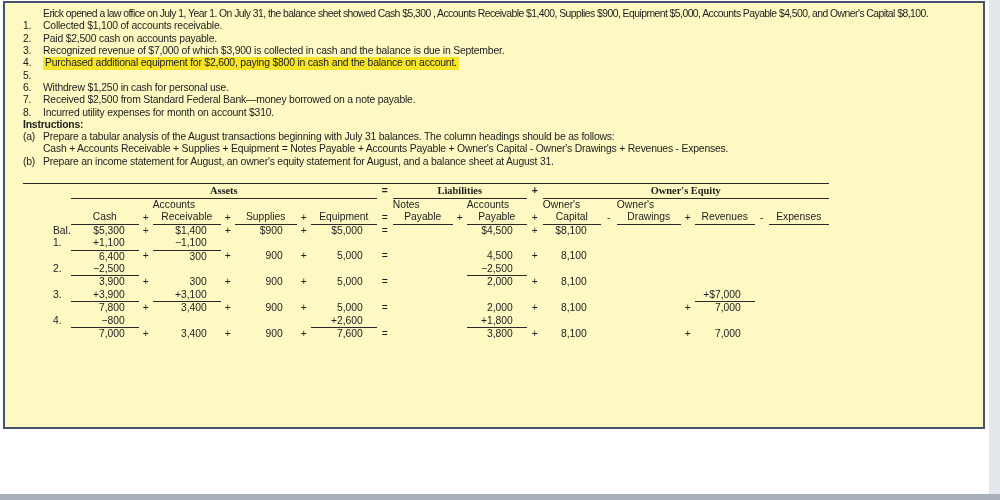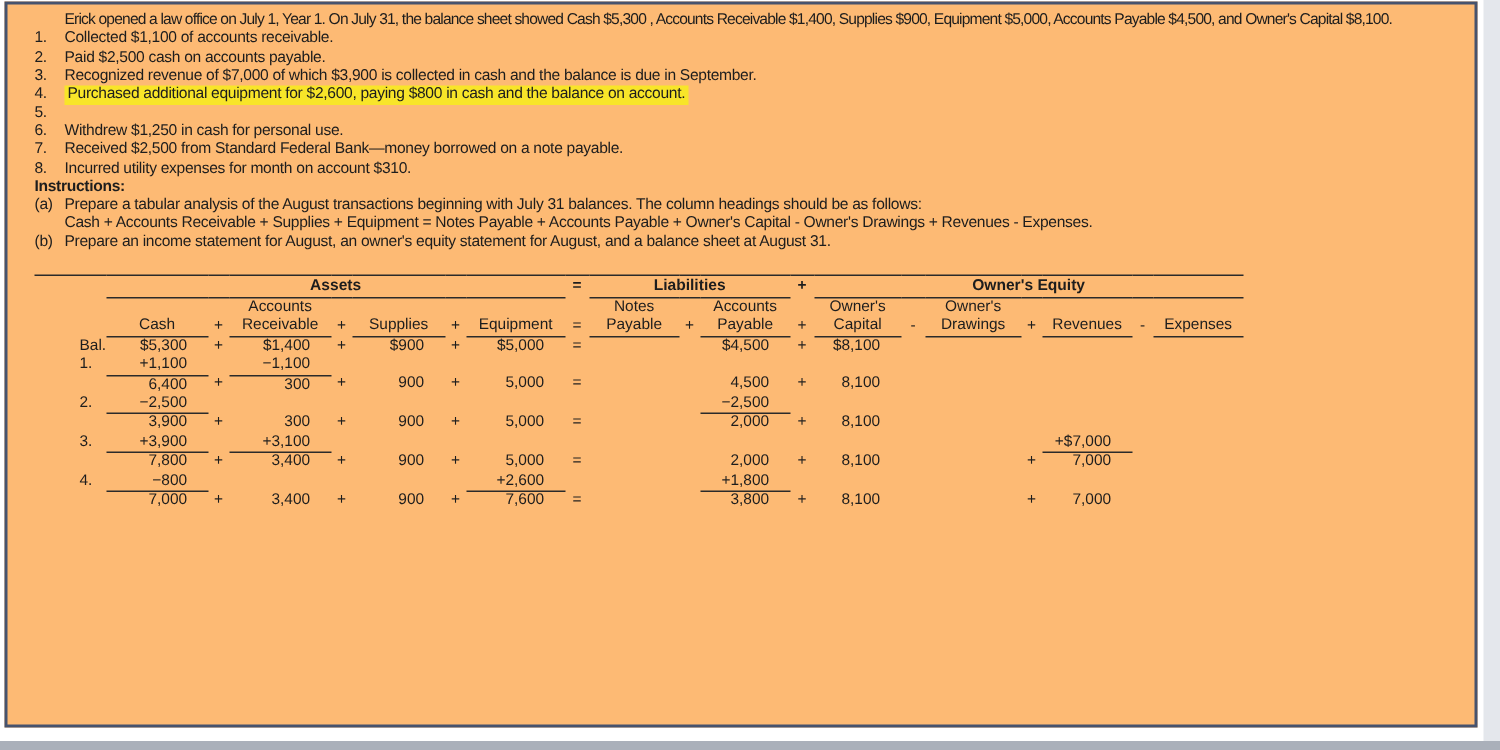--- a/index.html
+++ b/index.html
@@ -5,39 +5,39 @@
   html,body{margin:0;padding:0;}
   body{
     width:1000px;height:500px;position:relative;overflow:hidden;
     background:#ffffff;
     font-family:"Liberation Sans",sans-serif;
     -webkit-font-smoothing:antialiased;
   }
   .strip-right{position:absolute;top:0;right:0;width:11px;height:100%;background:#e4e7ec;}
   .strip-bottom{position:absolute;left:0;bottom:0;width:100%;height:6px;background:#aab0ba;}
   .page{
-    position:absolute;left:3px;top:1px;width:982px;height:484px;
-    background:#fdba74;border:2px solid #46536e;box-sizing:border-box;
+    position:absolute;left:3px;top:1px;width:982px;height:428px;
+    background:#fef9c3;border:2px solid #46536e;box-sizing:border-box;
   }
   .doc{position:absolute;left:18px;top:5px;right:8px;color:#1d1d1d;font-size:10.4px;letter-spacing:-0.2px;}
   .line{display:flex;height:12.32px;line-height:12.32px;white-space:nowrap;align-items:baseline;}
   .gut{flex:none;width:20px;}
   .txt{flex:none;}
   .tight{letter-spacing:-0.55px;}
   .hl{background:#f8e529;padding:0 2px;}
   .bold{font-weight:bold;}
 
   .sheet{position:absolute;left:18px;top:177px;}
   table{border-collapse:collapse;table-layout:fixed;color:#1d1d1d;}
   td{padding:0;height:12.4px;line-height:12.4px;font-size:10.3px;white-space:nowrap;overflow:visible;
      font-family:"Liberation Sans",sans-serif;}
   td.rule{border-bottom:1.2px solid #2a2a2a;height:3px;}
-  td.grp{font-weight:bold;text-align:center;border-bottom:1.2px solid #2a2a2a;height:14px;font-size:10.4px;}
+  td.grp{font-weight:bold;text-align:center;border-bottom:1.2px solid #2a2a2a;height:14px;font-size:10.4px;font-family:Liberation Serif, serif;}
   td.gsep{font-weight:bold;text-align:center;height:14px;}
-  td.sub{text-align:center;}
+  td.sub{}
   td.cn{text-align:center;border-bottom:1.1px solid #2a2a2a;margin-top:17px;}
   td.val{text-align:right;padding-right:14px;}
   td.sep{text-align:center;}
   td.u{border-bottom:1.1px solid #2a2a2a;}
   td.lab{text-align:left;padding-left:30px;}
 </style>
 </head>
 <body>
 
 <div class="strip-right"></div>

